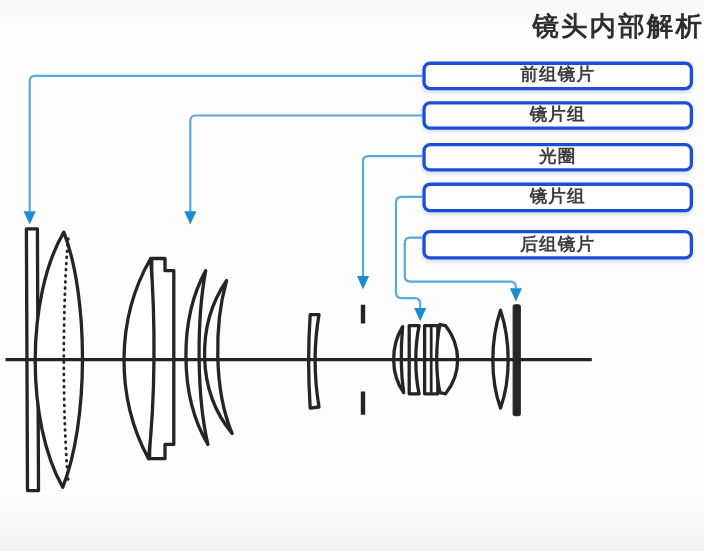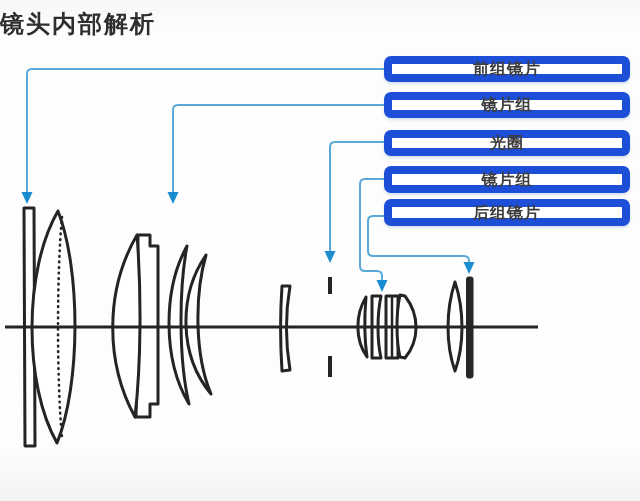--- a/index.html
+++ b/index.html
@@ -2,36 +2,36 @@
 <html><head>
 <meta charset="utf-8">
 <style>
   html,body{margin:0;padding:0;}
   body{
     width:640px;height:501px;position:relative;overflow:hidden;
     background:linear-gradient(180deg,#f7f7f7 0%,#fdfdfd 5%,#fdfdfd 90%,#f2f2f3 100%);
     font-family:"Liberation Sans","DejaVu Sans",sans-serif;
   }
   .title{
-    position:absolute;top:8px;left:0;width:640px;text-align:left;
+    position:absolute;top:8px;left:0;width:640px;text-align:right;
     font-size:24px;font-weight:bold;letter-spacing:2px;color:#2e2e2e;
   }
   svg.stage{position:absolute;left:0;top:0;width:640px;height:501px;}
   .label-box{
     position:absolute;left:384px;width:246px;height:26px;box-sizing:border-box;
-    border:8px solid #1d4ed8;border-radius:7px;background:#ffffff;
+    border:3px solid #1d4ed8;border-radius:7px;background:#ffffff;
     box-shadow:0 2px 3px rgba(120,160,190,.30);
     display:flex;align-items:center;justify-content:center;
     font-size:16px;font-weight:600;color:#3d3d3d;letter-spacing:1px;line-height:1;
   }
   #lb1{top:56px}
   #lb2{top:92px}
   #lb3{top:130px}
   #lb4{top:166px;height:27px}
-  #lb5{top:199px;height:27px}
+  #lb5{top:209px;height:27px}
 </style>
 </head>
 <body>
 
 <div class="title">镜头内部解析</div>
 
 <svg class="stage" viewBox="0 0 640 501">
 
   <g stroke="#58a8d8" stroke-width="2" fill="none">
     <g>

